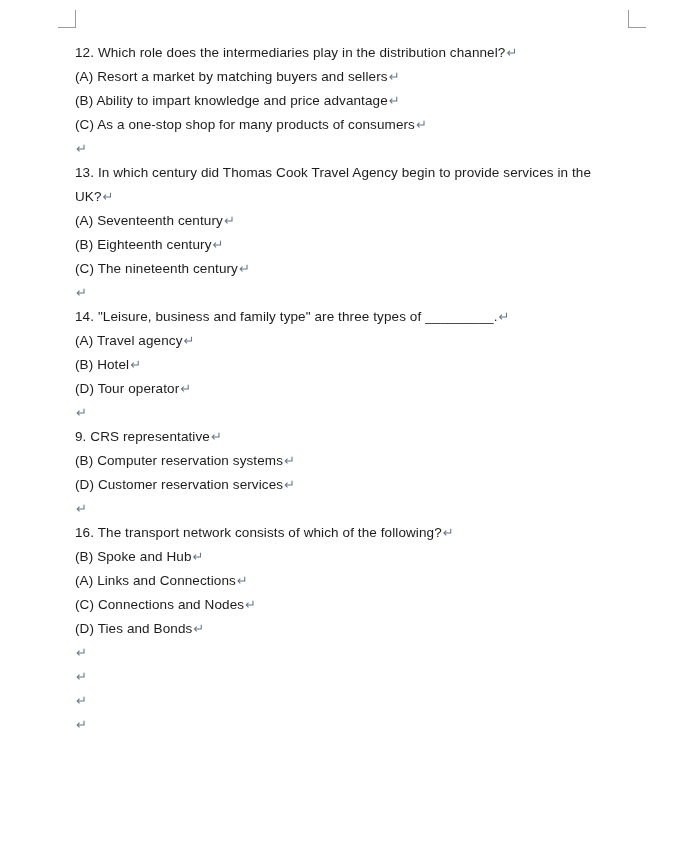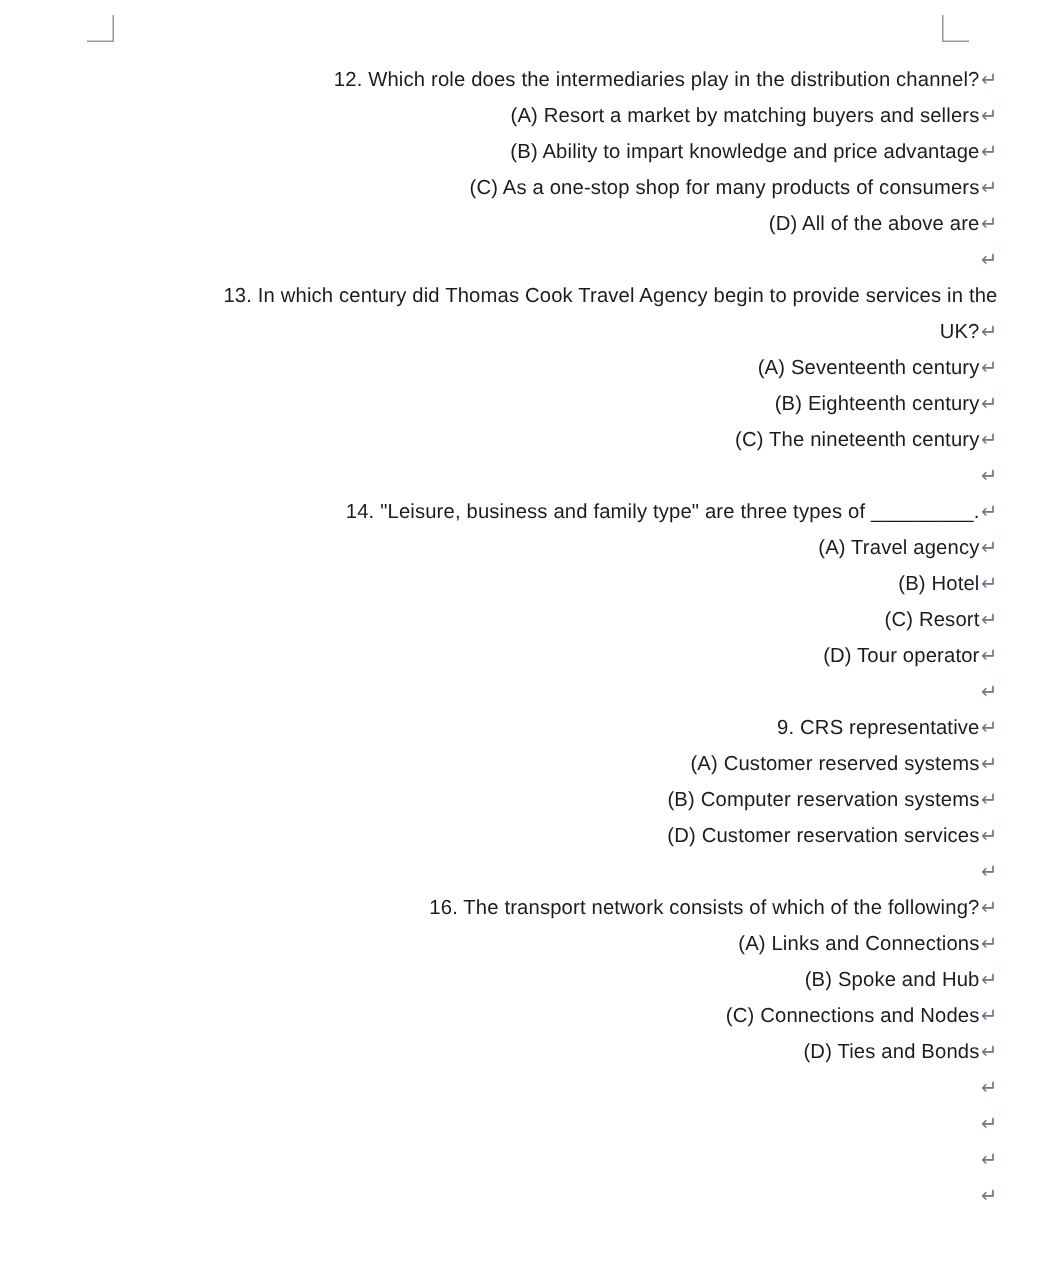--- a/index.html
+++ b/index.html
@@ -42,61 +42,57 @@
       top: 41px;
       right: 30px;
     }
     .line {
       height: 24px;
       line-height: 24px;
       font-size: 13.5px;
       color: #1c1c1c;
       white-space: pre;
       letter-spacing: 0.1px;
-      text-align: right;
     }
     .line .mark {
       color: #68798c;
       font-size: 13px;
       padding-left: 1px;
     }
   </style>
 </head>
 <body>
 
 <div class="page">
   <div class="corner tl"></div>
   <div class="corner tr"></div>
   <div class="content" id="content">
       <div class="line"><span>12. Which role does the intermediaries play in the distribution channel?</span><span class="mark">↵</span></div>
       <div class="line"><span>(A) Resort a market by matching buyers and sellers</span><span class="mark">↵</span></div>
       <div class="line"><span>(B) Ability to impart knowledge and price advantage</span><span class="mark">↵</span></div>
       <div class="line"><span>(C) As a one-stop shop for many products of consumers</span><span class="mark">↵</span></div>
-      <div class="line"><span>(D) All of the above are</span><span class="mark">↵</span></div>
       <div class="line"><span></span><span class="mark">↵</span></div>
       <div class="line"><span>13. In which century did Thomas Cook Travel Agency begin to provide services in the</span></div>
       <div class="line"><span>UK?</span><span class="mark">↵</span></div>
       <div class="line"><span>(A) Seventeenth century</span><span class="mark">↵</span></div>
       <div class="line"><span>(B) Eighteenth century</span><span class="mark">↵</span></div>
       <div class="line"><span>(C) The nineteenth century</span><span class="mark">↵</span></div>
       <div class="line"><span></span><span class="mark">↵</span></div>
       <div class="line"><span>14. "Leisure, business and family type" are three types of _________.</span><span class="mark">↵</span></div>
       <div class="line"><span>(A) Travel agency</span><span class="mark">↵</span></div>
       <div class="line"><span>(B) Hotel</span><span class="mark">↵</span></div>
-      <div class="line"><span>(C) Resort</span><span class="mark">↵</span></div>
       <div class="line"><span>(D) Tour operator</span><span class="mark">↵</span></div>
       <div class="line"><span></span><span class="mark">↵</span></div>
       <div class="line"><span>9. CRS representative</span><span class="mark">↵</span></div>
-      <div class="line"><span>(A) Customer reserved systems</span><span class="mark">↵</span></div>
       <div class="line"><span>(B) Computer reservation systems</span><span class="mark">↵</span></div>
       <div class="line"><span>(D) Customer reservation services</span><span class="mark">↵</span></div>
       <div class="line"><span></span><span class="mark">↵</span></div>
       <div class="line"><span>16. The transport network consists of which of the following?</span><span class="mark">↵</span></div>
+      <div class="line"><span>(B) Spoke and Hub</span><span class="mark">↵</span></div>
       <div class="line"><span>(A) Links and Connections</span><span class="mark">↵</span></div>
-      <div class="line"><span>(B) Spoke and Hub</span><span class="mark">↵</span></div>
       <div class="line"><span>(C) Connections and Nodes</span><span class="mark">↵</span></div>
       <div class="line"><span>(D) Ties and Bonds</span><span class="mark">↵</span></div>
       <div class="line"><span></span><span class="mark">↵</span></div>
       <div class="line"><span></span><span class="mark">↵</span></div>
       <div class="line"><span></span><span class="mark">↵</span></div>
       <div class="line"><span></span><span class="mark">↵</span></div>
     </div>
 </div>
 
 </body></html>

